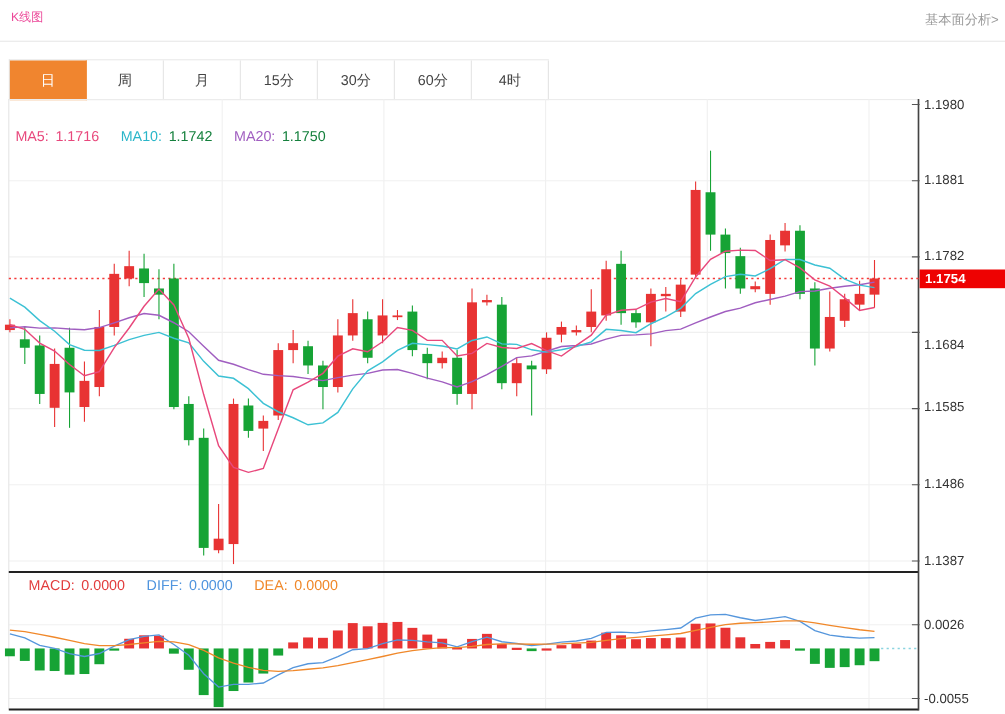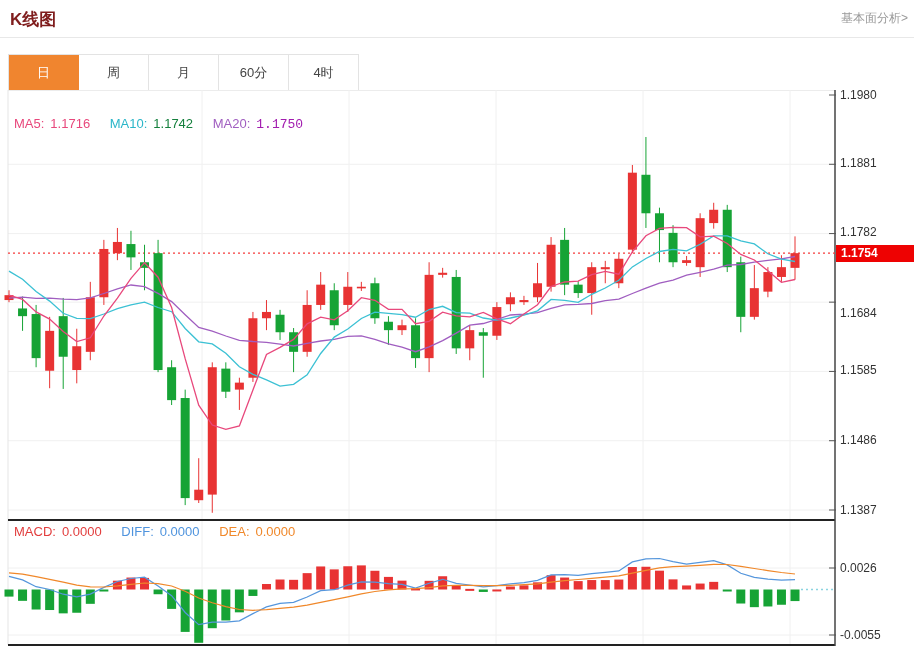--- a/index.html
+++ b/index.html
@@ -1,17 +1,17 @@
 <!DOCTYPE html>
 <html><head>
 <meta charset="utf-8">
 <style>
   html,body{margin:0;padding:0;background:#fff;font-family:"Liberation Sans","DejaVu Sans",sans-serif;}
   #stage{position:relative;width:914px;height:649px;overflow:hidden;background:#fff;}
-  .title{position:absolute;left:10px;top:8px;font-size:17px;font-weight:bold;color:#7f1d1d;}
+  .title{position:absolute;left:10px;top:8px;font-size:11px;font-weight:normal;color:#ec4899;}
   .toplink{position:absolute;right:6px;top:10px;font-size:12px;color:#999;text-decoration:none;cursor:pointer;text-align:center;}
   .hdr-border{position:absolute;left:0;top:37px;width:914px;height:1px;background:#e8e8e8;}
   .tabbar{position:absolute;left:8px;top:54px;display:flex;height:36px;border-top:1px solid #e3e3e3;border-left:1px solid #e3e3e3;}
   .tab{width:70px;height:36px;line-height:36px;text-align:center;font-size:13px;color:#444;
        border-right:1px solid #e3e3e3;border-bottom:1px solid #e3e3e3;background:#fff;box-sizing:border-box;cursor:pointer;}
   .tab.active{background:#f0852f;color:#fff;border-color:#f0852f;}
   .chart-top-border{position:absolute;left:8px;top:90px;width:827px;height:1px;background:#ececec;}
   svg{position:absolute;left:0;top:0;}
   .inforow{position:absolute;left:14px;font-size:13px;white-space:nowrap;}
   .inforow span{margin-right:6px;}
@@ -26,20 +26,22 @@
 
 <div id="stage">
   <div class="title">K线图</div>
   <a class="toplink">基本面分析&gt;</a>
   <div class="hdr-border"></div>
 
   <div class="tabbar">
     <div class="tab active">日</div>
     <div class="tab">周</div>
     <div class="tab">月</div>
+    <div class="tab">15分</div>
+    <div class="tab">30分</div>
     <div class="tab">60分</div>
     <div class="tab">4时</div>
   </div>
   <div class="chart-top-border"></div>
 
   <svg id="chart" width="914" height="649">
       <line x1="202" y1="90" x2="202" y2="645" stroke="#f0f0f0"></line>
       <line x1="349" y1="90" x2="349" y2="645" stroke="#f0f0f0"></line>
       <line x1="496" y1="90" x2="496" y2="645" stroke="#f0f0f0"></line>
       <line x1="643" y1="90" x2="643" y2="645" stroke="#f0f0f0"></line>
@@ -247,23 +249,23 @@
       <rect x="776.948275862069" y="589.5061728395061" width="9" height="15.244502683169685" fill="#16a335"></rect>
       <rect x="790.5" y="589.5061728395061" width="9" height="11.568044526066615" fill="#16a335"></rect>
       <polyline points="9,576.3 22.551724137931032,579.9 36.103448275862064,586.7 49.6551724137931,589.5 63.206896551724135,594.2 76.75862068965517,596.8 90.3103448275862,594.1 103.86206896551724,587.4 117.41379310344827,581.5 130.9655172413793,578.5 144.51724137931035,577.2 158.06896551724137,585.9 171.6206896551724,595.7 185.17241379310343,612.5 198.72413793103448,624.6 212.2758620689655,622.1 225.82758620689654,622.2 239.3793103448276,620.9 252.9310344827586,613.6 266.48275862068965,606.9 280.0344827586207,603.4 293.5862068965517,602.4 307.13793103448273,597.0 320.6896551724138,590.7 334.2413793103448,589.7 347.7931034482759,585.2 361.34482758620686,581.8 374.8965517241379,582.1 388.44827586206895,583.6 402,584.4 415.551724137931,588.1 429.10344827586204,583.2 442.6551724137931,579.3 456.2068965517241,583.4 469.7586206896552,585.0 483.31034482758616,586.9 496.8620689655172,585.6 510.41379310344826,583.8 523.9655172413793,582.7 537.5172413793103,580.3 551.0689655172414,574.9 564.6206896551724,574.6 578.1724137931034,575.3 591.7241379310344,573.6 605.2758620689655,572.4 618.8275862068965,570.9 632.3793103448276,561.9 645.9310344827586,558.9 659.4827586206897,558.5 673.0344827586207,561.6 686.5862068965517,564.1 700.1379310344827,562.4 713.6896551724137,560.6 727.2413793103448,564.9 740.7931034482758,573.3 754.3448275862069,577.3 767.8965517241379,579.1 781.448275862069,580.1 795,579.7" fill="none" stroke="#5596dc" stroke-width="1.2"></polyline>
       <polyline points="9,572.8 22.551724137931032,574.2 36.103448275862064,576.7 49.6551724137931,579.3 63.206896551724135,582.2 76.75862068965517,585.1 90.3103448275862,586.9 103.86206896551724,587.0 117.41379310344827,585.9 130.9655172413793,584.4 144.51724137931035,583.0 158.06896551724137,583.6 171.6206896551724,586.0 185.17241379310343,591.3 198.72413793103448,598.0 212.2758620689655,602.8 225.82758620689654,606.7 239.3793103448276,609.5 252.9310344827586,610.3 266.48275862068965,609.6 280.0344827586207,608.4 293.5862068965517,607.2 307.13793103448273,605.1 320.6896551724138,602.3 334.2413793103448,599.7 347.7931034482759,596.8 361.34482758620686,593.8 374.8965517241379,591.5 388.44827586206895,589.9 402,588.8 415.551724137931,588.7 429.10344827586204,587.6 442.6551724137931,585.9 456.2068965517241,585.4 469.7586206896552,585.3 483.31034482758616,585.7 496.8620689655172,585.6 510.41379310344826,585.3 523.9655172413793,584.7 537.5172413793103,583.9 551.0689655172414,582.1 564.6206896551724,580.6 578.1724137931034,579.5 591.7241379310344,578.3 605.2758620689655,577.2 618.8275862068965,575.9 632.3793103448276,573.1 645.9310344827586,570.3 659.4827586206897,567.9 673.0344827586207,566.6 686.5862068965517,566.1 700.1379310344827,565.4 713.6896551724137,564.4 727.2413793103448,564.5 740.7931034482758,566.3 754.3448275862069,568.5 767.8965517241379,570.6 781.448275862069,572.5 795,574.0" fill="none" stroke="#f0882a" stroke-width="1.2"></polyline>
       <line x1="801" y1="589.5061728395061" x2="833" y2="589.5061728395061" stroke="#8ad4e0" stroke-width="1.4" stroke-dasharray="2,3"></line>
     </svg>
 
   <div class="inforow" style="top:116px;">
     <span class="lbl ma5" style="color: rgb(232, 72, 124);">MA5:</span><span class="val ma5" style="color: rgb(232, 72, 124);">1.1716</span>
     <span class="lbl ma10" style="color: rgb(42, 182, 201); text-align: center;">MA10:</span><span class="val ma10" style="color: #15803d;">1.1742</span>
-    <span class="lbl ma20" style="color: rgb(160, 94, 192);">MA20:</span><span class="val ma20" style="color: #a21caf; font-family: Liberation Mono, monospace;">1.1750</span>
+    <span class="lbl ma20" style="color: rgb(160, 94, 192);">MA20:</span><span class="val ma20" style="color: #15803d;">1.1750</span>
   </div>
-  <div class="inforow" style="top:524px;">
+  <div class="inforow" style="top:524px;margin-left:12px;">
     <span class="lbl macd" style="color: rgb(226, 61, 61);">MACD:</span><span class="val macd" style="color: rgb(226, 61, 61);">0.0000</span>
     <span class="lbl diff" style="color: rgb(79, 148, 222);">DIFF:</span><span class="val diff" style="color: rgb(79, 148, 222);">0.0000</span>
     <span class="lbl dea" style="color: rgb(240, 136, 42);">DEA:</span><span class="val dea" style="color: rgb(240, 136, 42);">0.0000</span>
   </div>
 
   <div class="axis-label" style="top:88px;">1.1980</div>
   <div class="axis-label" style="top:156px;">1.1881</div>
   <div class="axis-label" style="top:225px;">1.1782</div>
   <div class="axis-label" style="top:306px;">1.1684</div>
   <div class="axis-label" style="top:363px;">1.1585</div>

